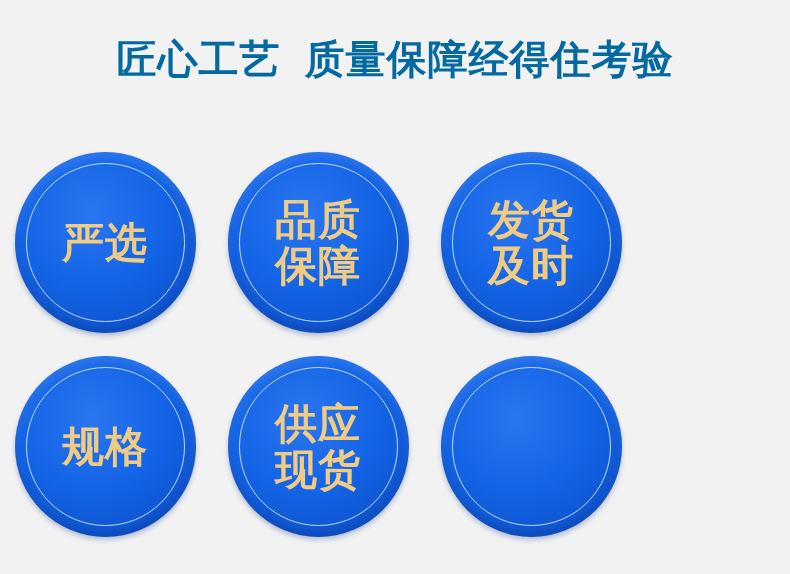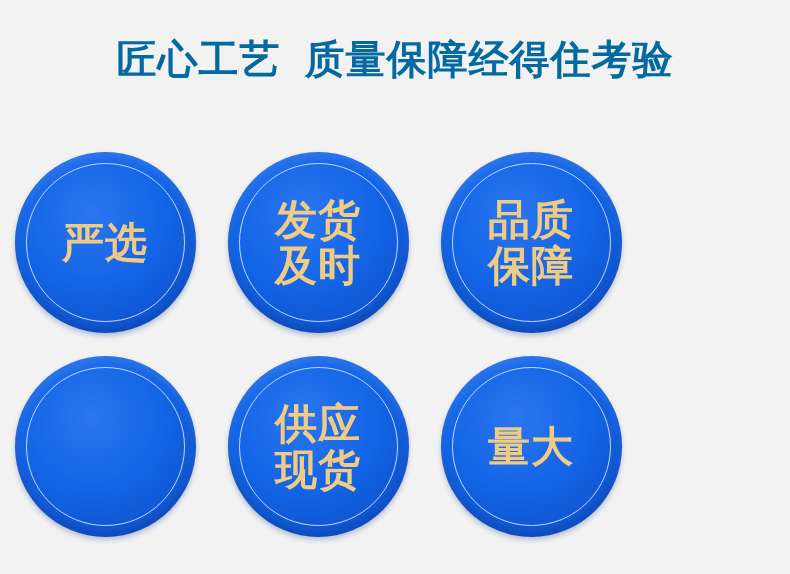--- a/index.html
+++ b/index.html
@@ -117,50 +117,50 @@
     <div class="badge-row">
 
       <div class="badge">
         <div class="badge-text">
           <span class="ln">严选</span>
         </div>
       </div>
 
       <div class="badge">
         <div class="badge-text">
-          <span class="ln">发货</span>
-          <span class="ln">及时</span>
+          <span class="ln">品质</span>
+          <span class="ln">保障</span>
         </div>
       </div>
 
       <div class="badge">
         <div class="badge-text">
-          <span class="ln">品质</span>
-          <span class="ln">保障</span>
+          <span class="ln">发货</span>
+          <span class="ln">及时</span>
         </div>
       </div>
 
     </div>
 
     <div class="badge-row">
 
       <div class="badge">
         <div class="badge-text">
+          <span class="ln">规格</span>
         </div>
       </div>
 
       <div class="badge">
         <div class="badge-text">
           <span class="ln">供应</span>
           <span class="ln">现货</span>
         </div>
       </div>
 
       <div class="badge">
         <div class="badge-text">
-          <span class="ln">量大</span>
         </div>
       </div>
 
     </div>
 
   </div>
 </div>
 
 </body></html>

